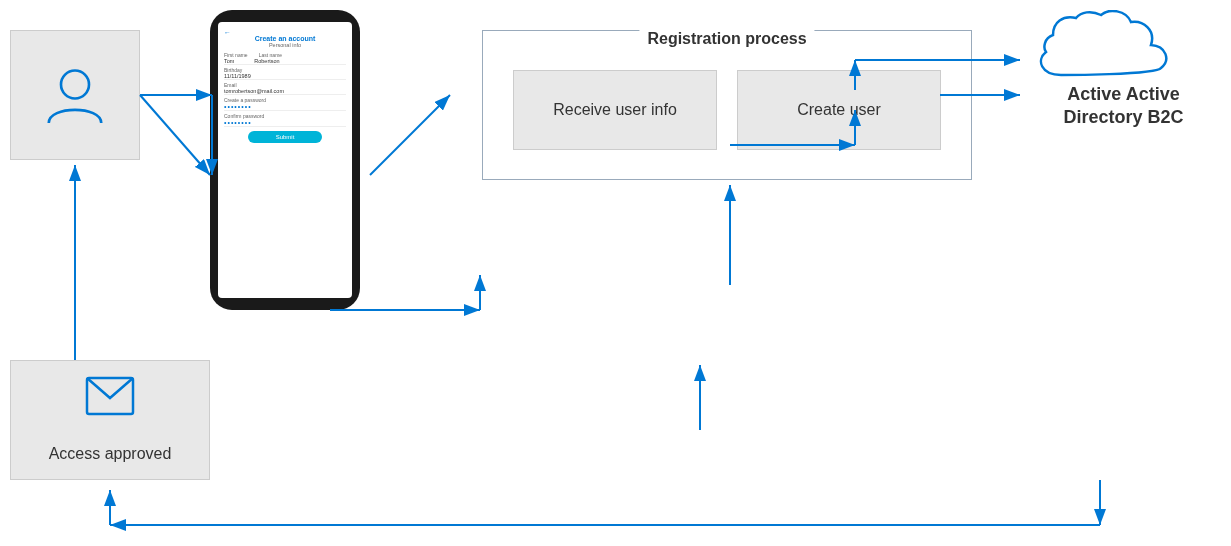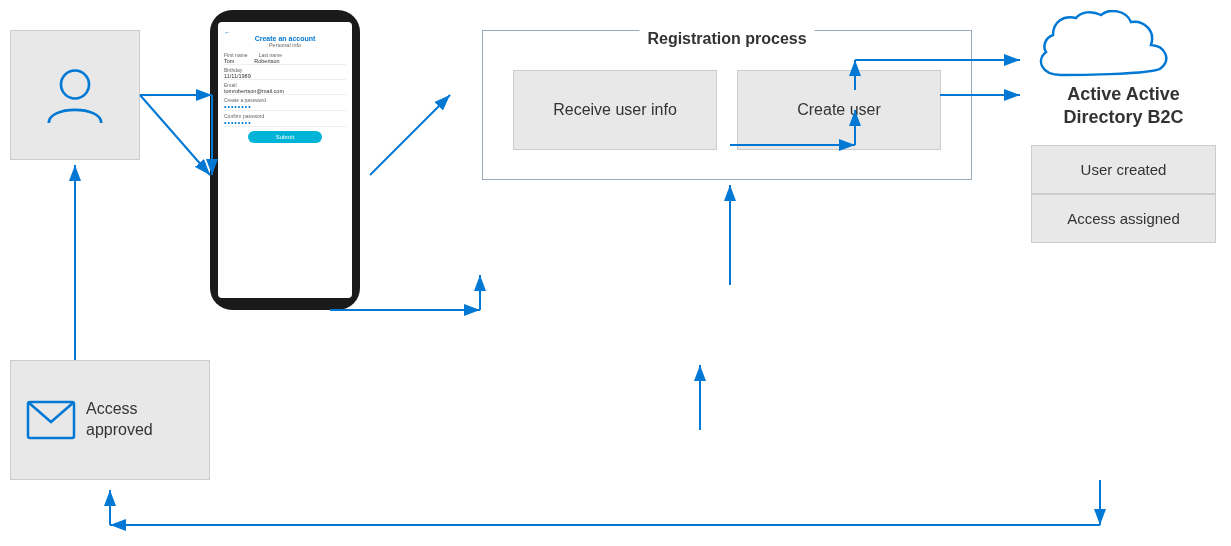--- a/index.html
+++ b/index.html
@@ -41,23 +41,23 @@
     
     .access-approved-box {
       position: absolute;
       left: 10px;
       top: 360px;
       width: 200px;
       height: 120px;
       background: #e8e8e8;
       border: 1.5px solid #ccc;
       display: flex;
-      flex-direction: row;
-      align-items: center;
-      gap: 10px;
+      flex-direction: column;
+      align-items: center;
+      gap: 28px;
       padding: 15px;
     }
 
     .email-icon {
       width: 50px;
       height: 40px;
       flex-shrink: 0;
     }
 
     .access-approved-text {
@@ -370,28 +370,20 @@
       </div>
     </div>
   </div>
 
 
   <div class="azure-container">
     <svg class="cloud-shape" viewBox="0 0 160 80" fill="none" xmlns="http://www.w3.org/2000/svg">
       <path d="M30,65 C10,65 5,50 15,42 C12,38 13,28 22,25 C22,12 32,5 45,8 C50,2 60,0 70,5 C78,-2 95,0 100,12 C112,10 125,20 120,35 C135,36 140,50 130,58 C125,65 30,65 30,65 Z" stroke="#0078d4" stroke-width="2.5" fill="none"></path>
     </svg>
     <div class="azure-label">Active Active Directory B2C</div>
-    <div class="azure-sub-boxes">
-      <div class="azure-sub-box">
-        <span>User created</span>
-      </div>
-      <div class="azure-sub-box">
-        <span>Access assigned</span>
-      </div>
-    </div>
   </div>
 
   <svg class="arrows-svg" xmlns="http://www.w3.org/2000/svg">
     <defs>
       <marker id="arrowhead-blue" markerWidth="8" markerHeight="6" refX="8" refY="3" orient="auto">
         <polygon points="0 0, 8 3, 0 6" fill="#0078d4"></polygon>
       </marker>
     </defs>
 
     <line x1="140" y1="95" x2="210" y2="175" class="arrow-blue"></line>

